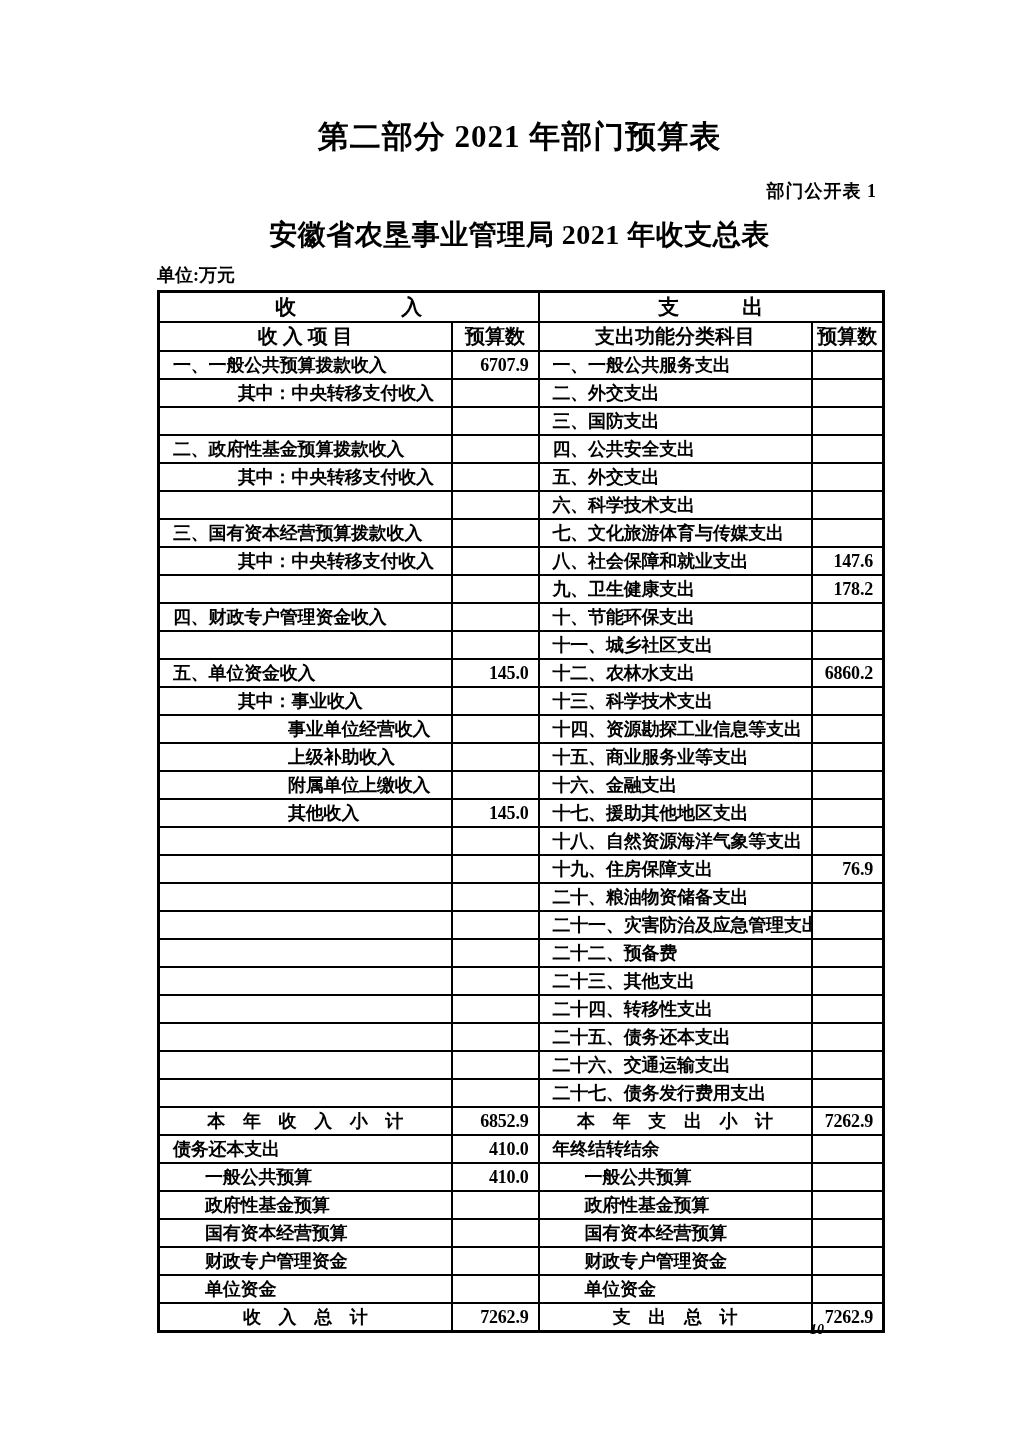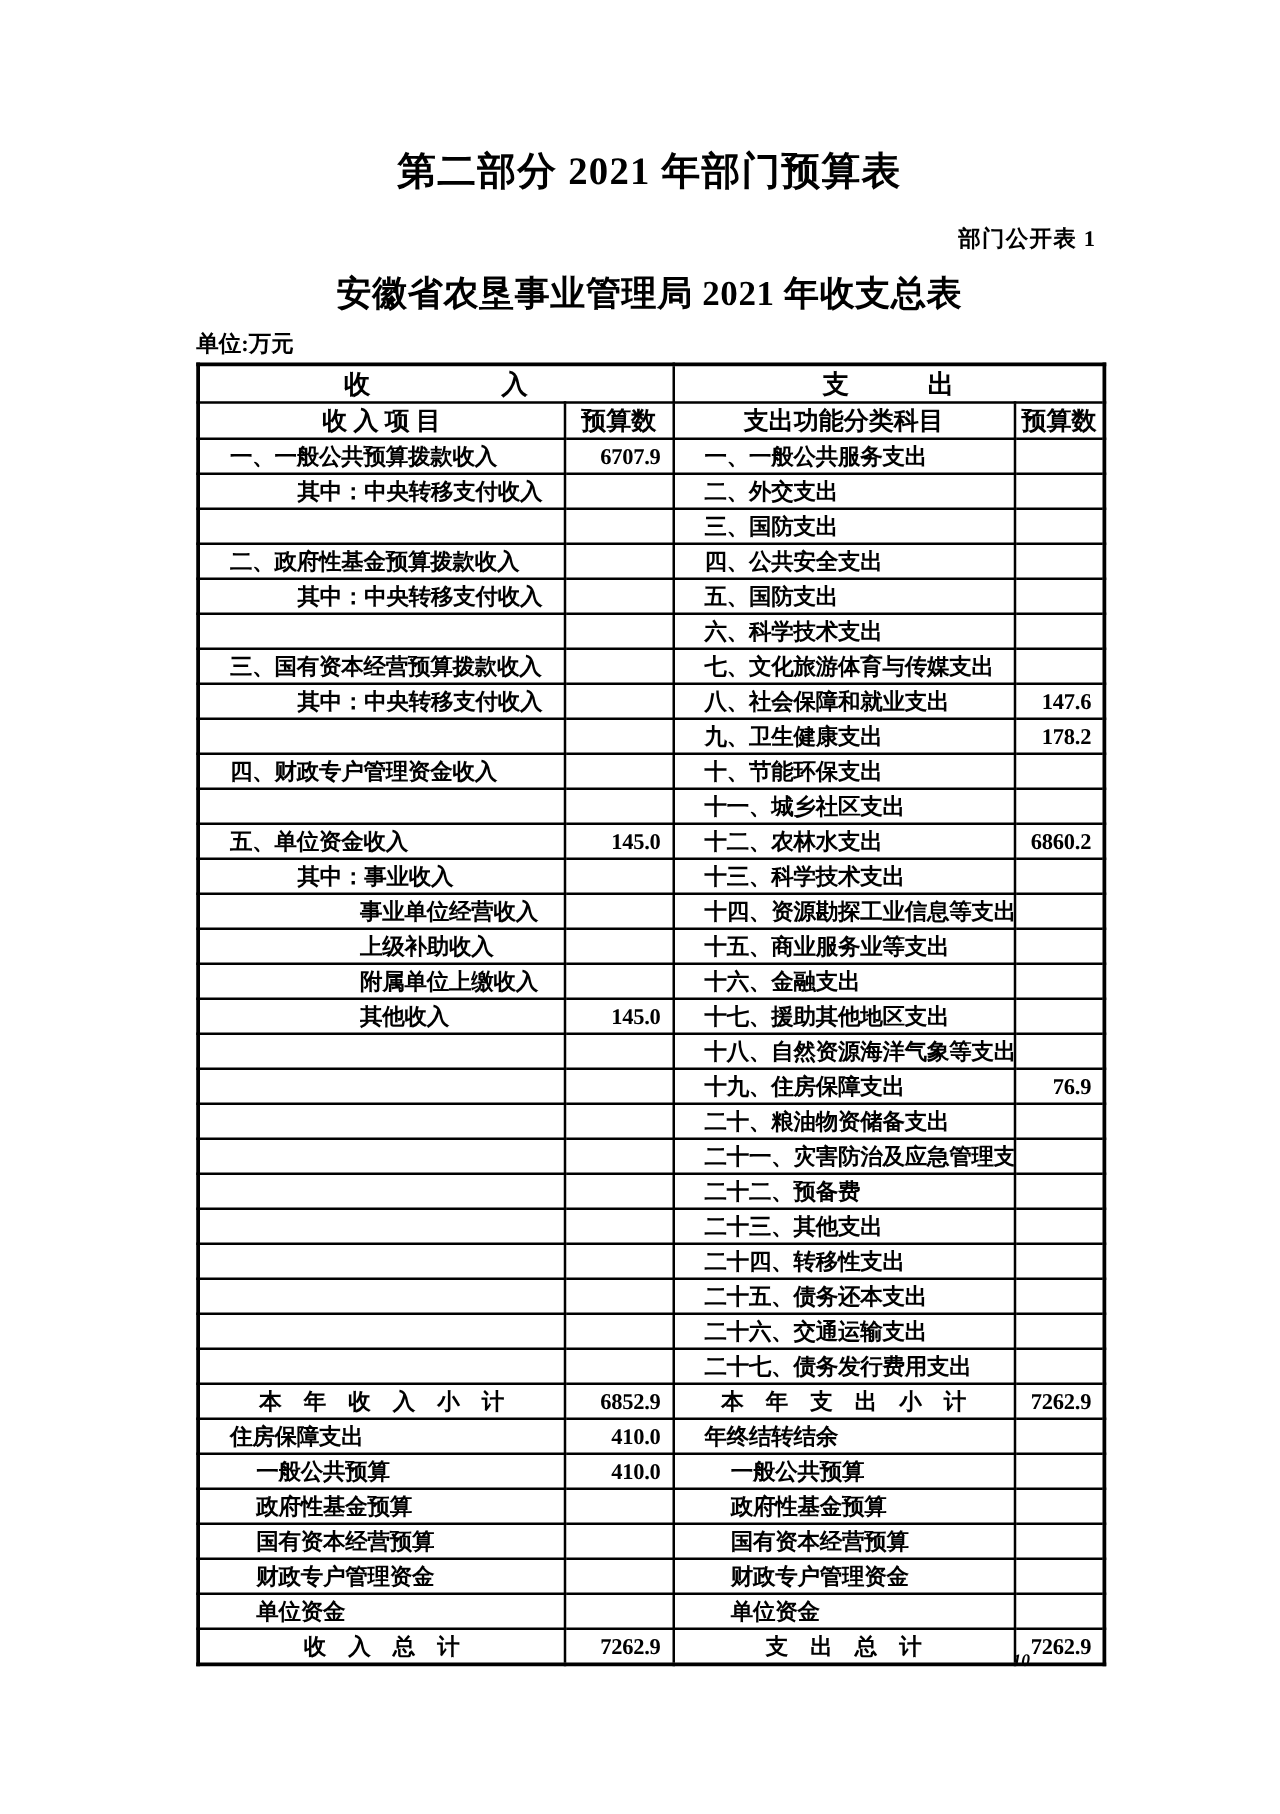--- a/index.html
+++ b/index.html
@@ -33,21 +33,21 @@
     border:2px solid #000;
     overflow:hidden;white-space:nowrap;
     padding:0;vertical-align:middle;
   }
   .budget thead th{text-align:center;font-weight:700;}
   .row-group th{height:26px;font-size:21px;}
   .row-cols th{height:27px;font-size:20px;}
   .budget tbody td{height:26px;font-size:18px;letter-spacing:-0.2px;}
   td.item{text-align:left;}
   td.val{text-align:right;padding-right:9px;font-size:19px;letter-spacing:0;}
-  td.ind0{padding-left:24px;font-family:Liberation Serif, serif;}
+  td.ind0{padding-left:13px;font-family:Liberation Serif, serif;}
   td.ind1{padding-left:78px;}
   td.ind2{padding-left:128px;}
   td.ind3{padding-left:45px;}
   td.center{text-align:center;padding-left:0;font-size:20px;letter-spacing:0;}
   .page-number{
     position:absolute;top:1322px;left:810px;font-size:14px;font-style:italic;
   }
 </style>
 </head>
 <body>
@@ -102,21 +102,21 @@
         </tr>
         <tr>
           <td class="item ind0">二、政府性基金预算拨款收入</td>
           <td class="val"></td>
           <td class="item ind0">四、公共安全支出</td>
           <td class="val"></td>
         </tr>
         <tr>
           <td class="item ind1">其中：中央转移支付收入</td>
           <td class="val"></td>
-          <td class="item ind0">五、国防支出</td>
+          <td class="item ind0">五、外交支出</td>
           <td class="val"></td>
         </tr>
         <tr>
           <td class="item ind0"></td>
           <td class="val"></td>
           <td class="item ind0">六、科学技术支出</td>
           <td class="val"></td>
         </tr>
         <tr>
           <td class="item ind0">三、国有资本经营预算拨款收入</td>
@@ -244,21 +244,21 @@
           <td class="item ind0">二十七、债务发行费用支出</td>
           <td class="val"></td>
         </tr>
         <tr>
           <td class="item center">本　年　收　入　小　计</td>
           <td class="val">6852.9</td>
           <td class="item center">本　年　支　出　小　计</td>
           <td class="val">7262.9</td>
         </tr>
         <tr>
-          <td class="item ind0">住房保障支出</td>
+          <td class="item ind0">债务还本支出</td>
           <td class="val">410.0</td>
           <td class="item ind0">年终结转结余</td>
           <td class="val"></td>
         </tr>
         <tr>
           <td class="item ind3">一般公共预算</td>
           <td class="val">410.0</td>
           <td class="item ind3">一般公共预算</td>
           <td class="val"></td>
         </tr>

